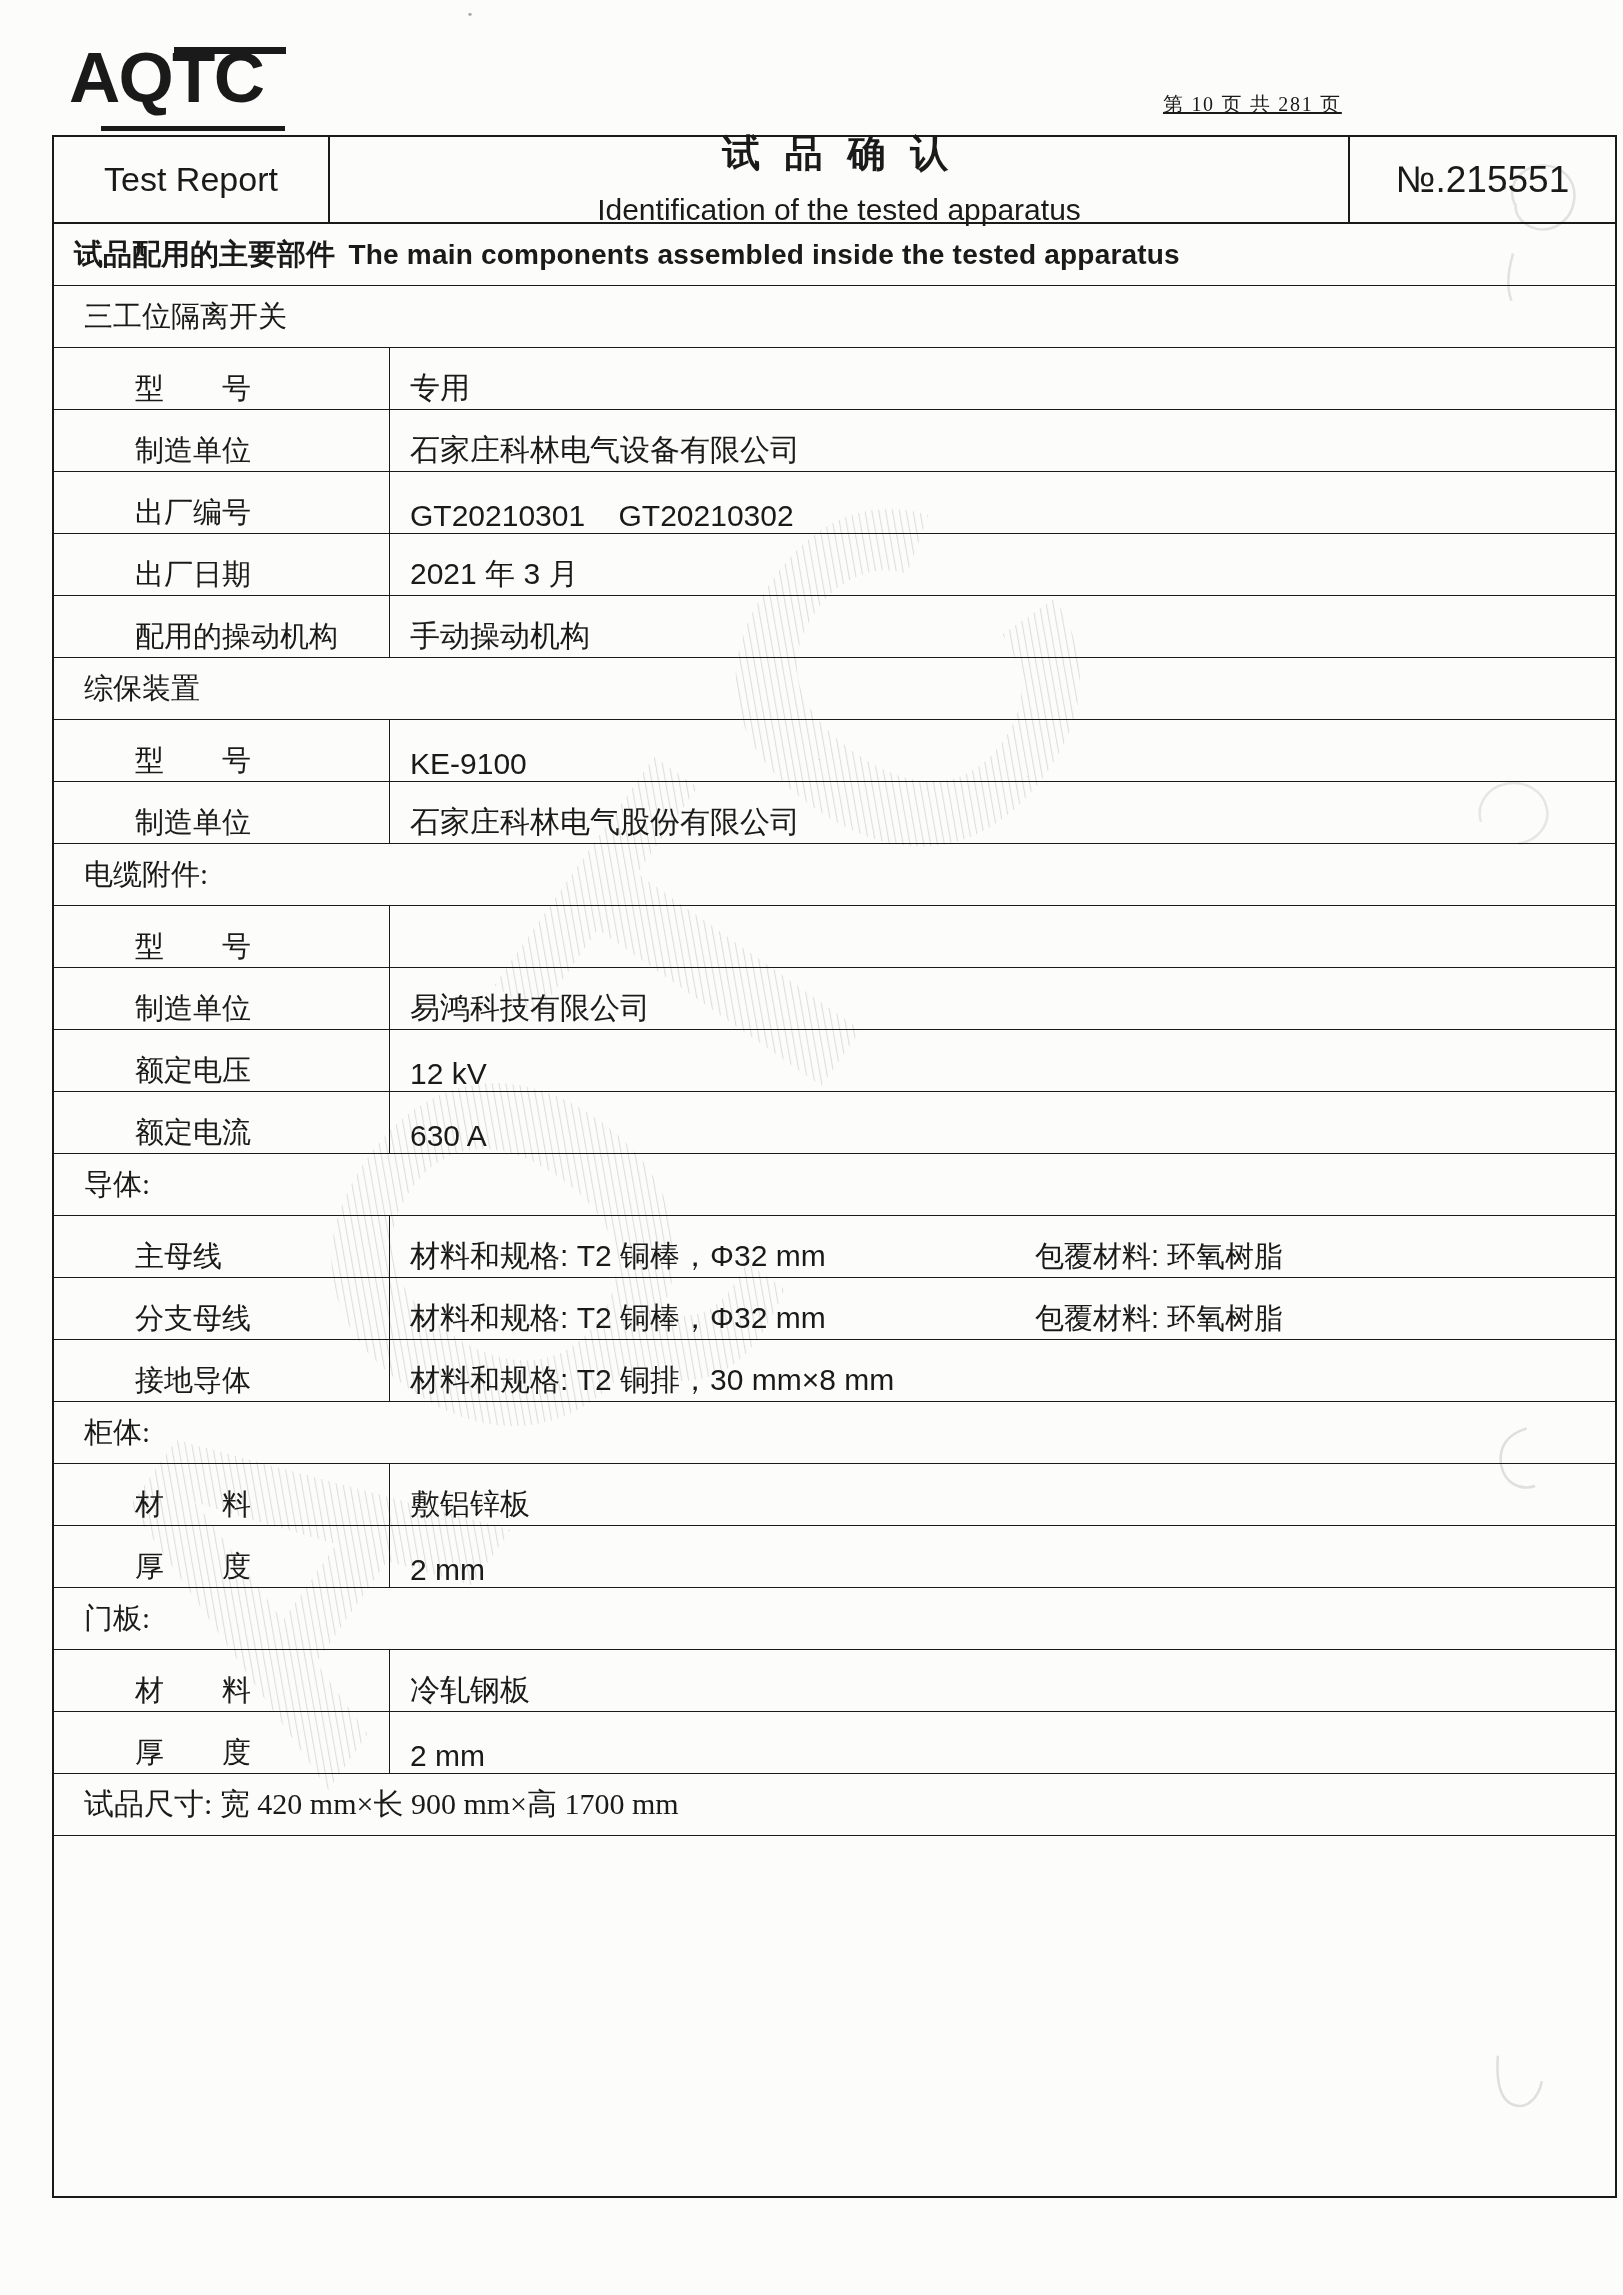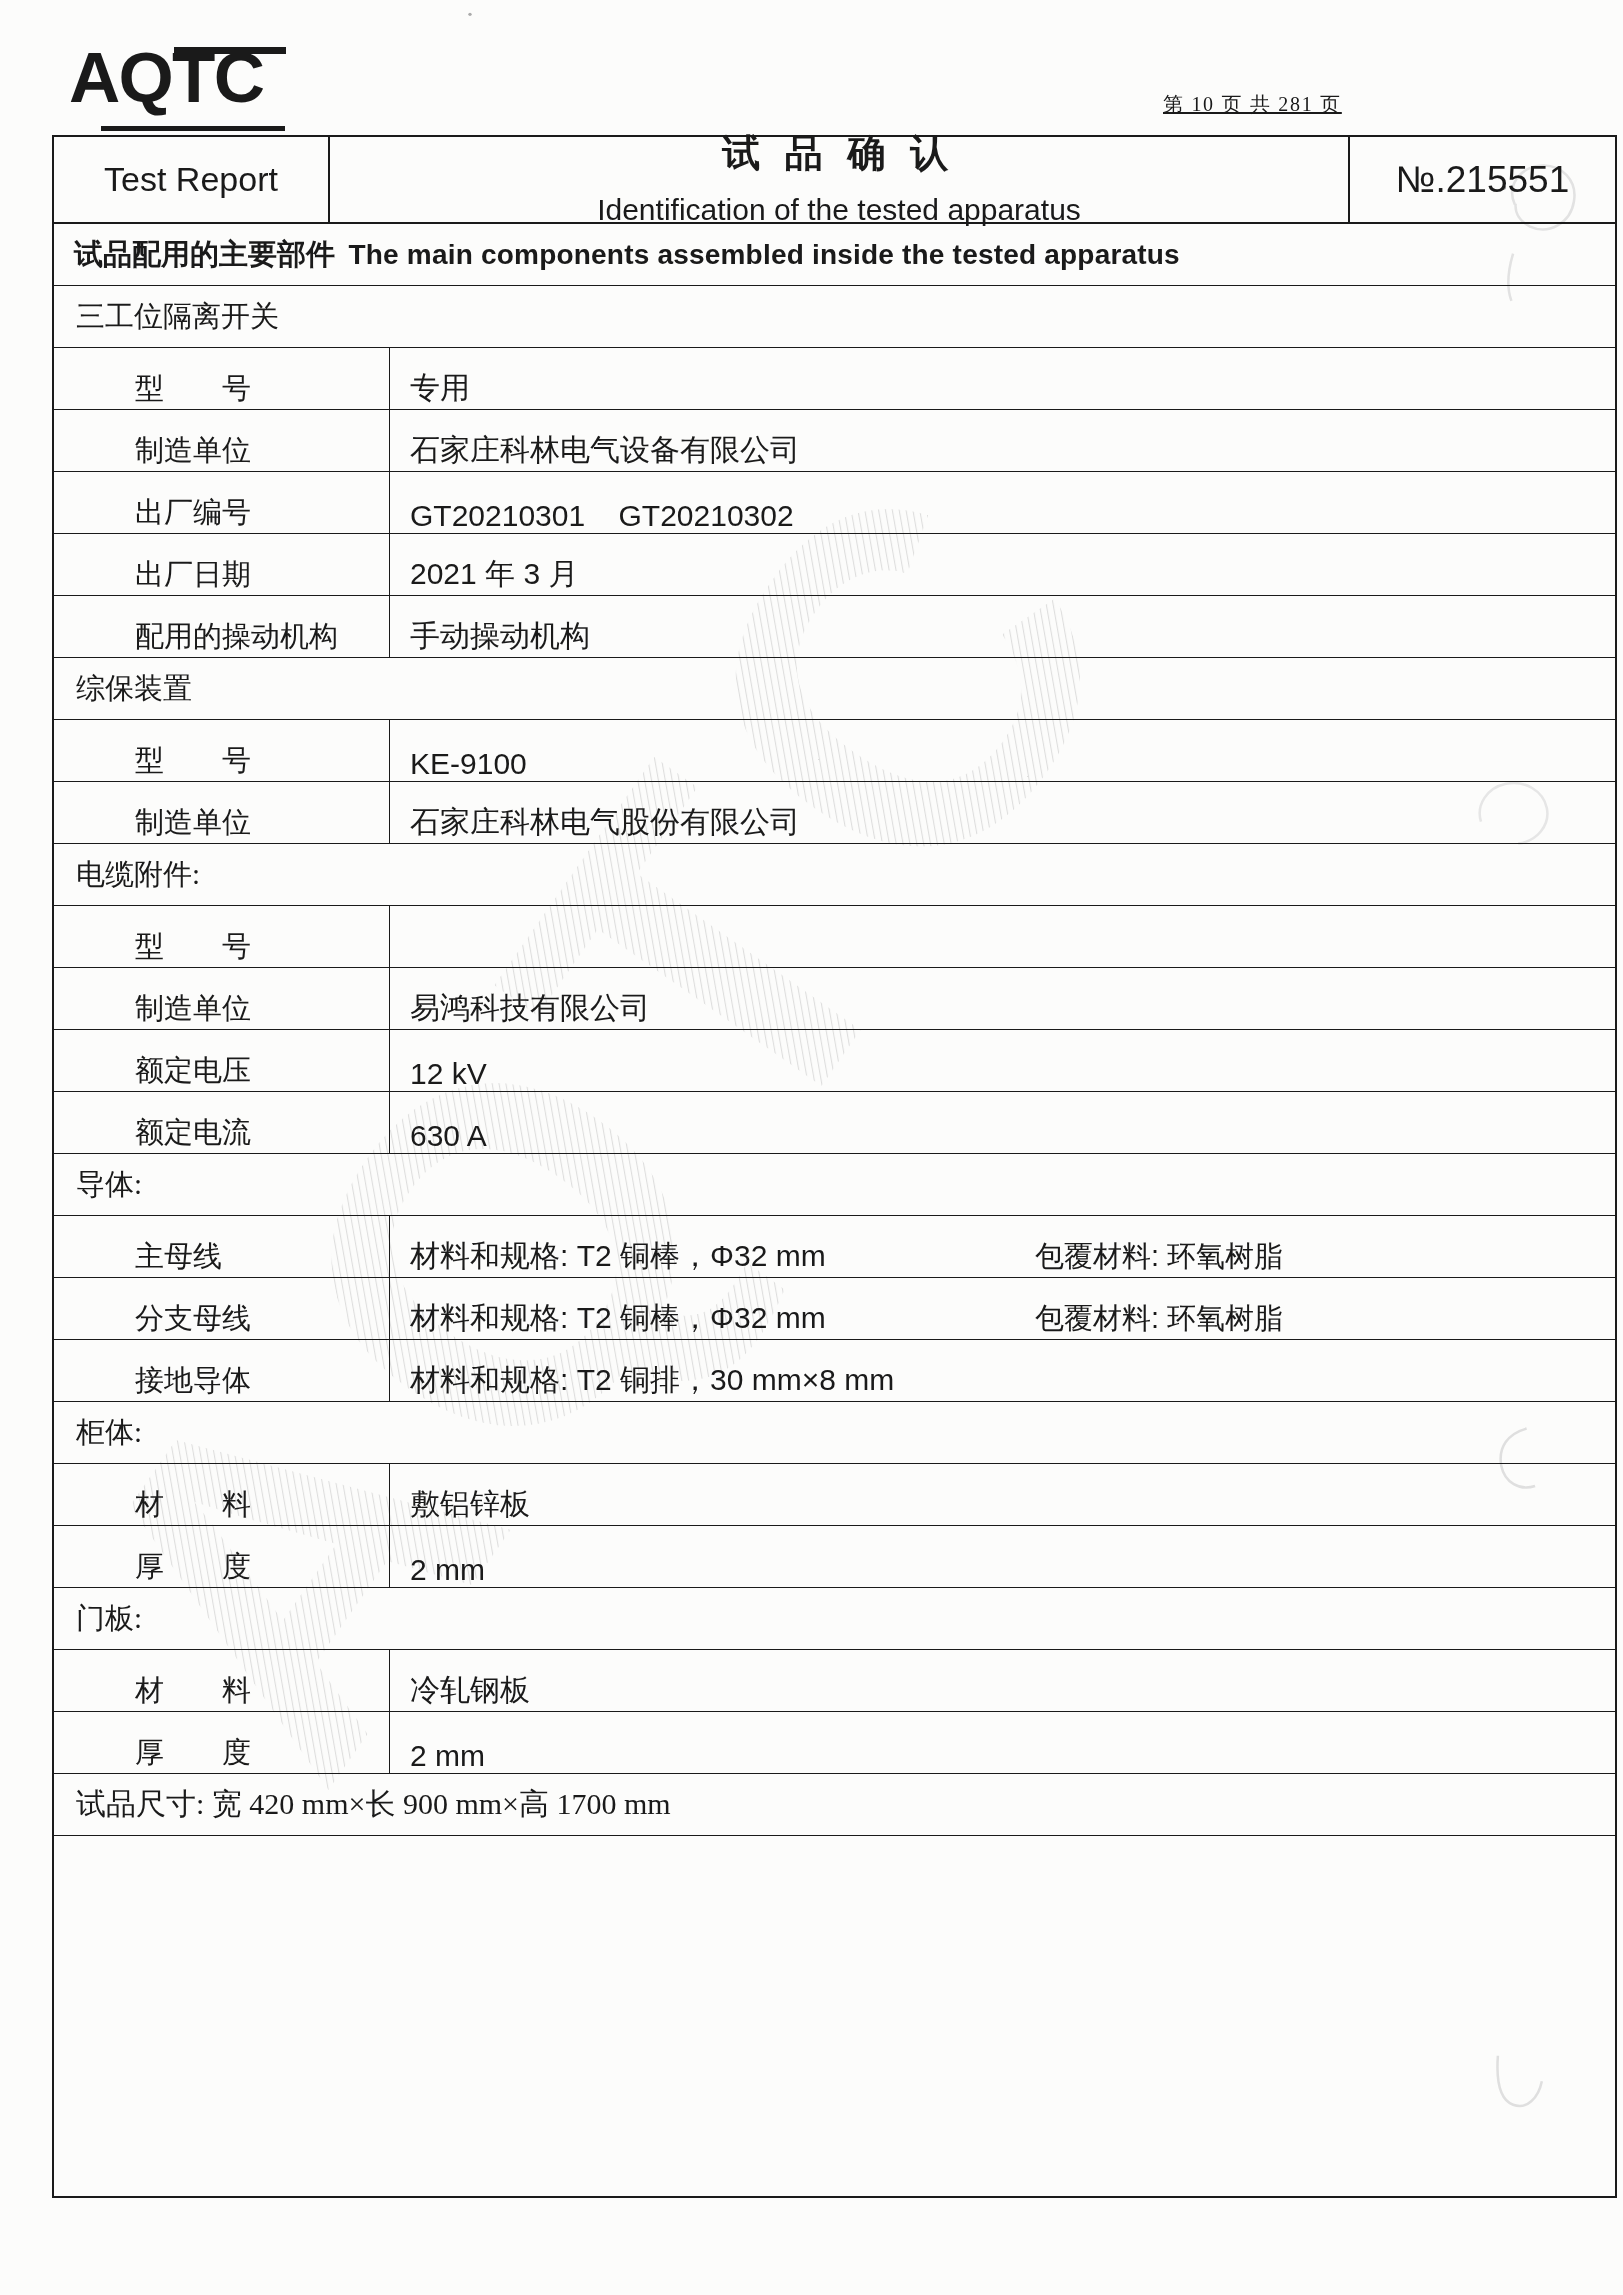--- a/index.html
+++ b/index.html
@@ -42,21 +42,21 @@
   .hc3{width:267px;border-left:2.5px solid var(--ink);box-sizing:border-box;
        display:flex;align-items:center;justify-content:center;font-size:37px;}
 
   .main-header{height:62px;flex:0 0 62px;border-bottom:1.7px solid var(--ink);box-sizing:border-box;
                display:flex;align-items:center;padding-left:20px;}
   .main-header .mh-zh{font-size:29px;font-weight:700;}
   .main-header .mh-en{font-size:28px;font-weight:700;margin-left:13.5px;letter-spacing:0.2px;}
 
   .rows{display:flex;flex-direction:column;flex:1;min-height:0;}
   .row{flex:0 0 62px;height:62px;border-bottom:1.7px solid var(--ink);box-sizing:border-box;
-       display:flex;align-items:center;position:relative;}
+       display:flex;align-items:center;position:relative;padding-left:8px;}
   .row.empty{flex:1 1 auto;height:auto;border-bottom:none;}
 
   .row.section span,.row.full span{padding-left:22px;font-size:29px;}
   .row.full span{font-size:30px;}
 
   .row.kv{padding:0;align-items:stretch;}
   .cell{display:flex;align-items:flex-end;box-sizing:border-box;height:100%;}
   .cell.label{width:336px;flex:0 0 336px;border-right:1.7px solid var(--ink);
               padding-left:81px;font-size:29px;white-space:pre-wrap;}
   .cell.value{flex:1;padding-left:20px;font-size:30px;white-space:pre-wrap;position:relative;}

